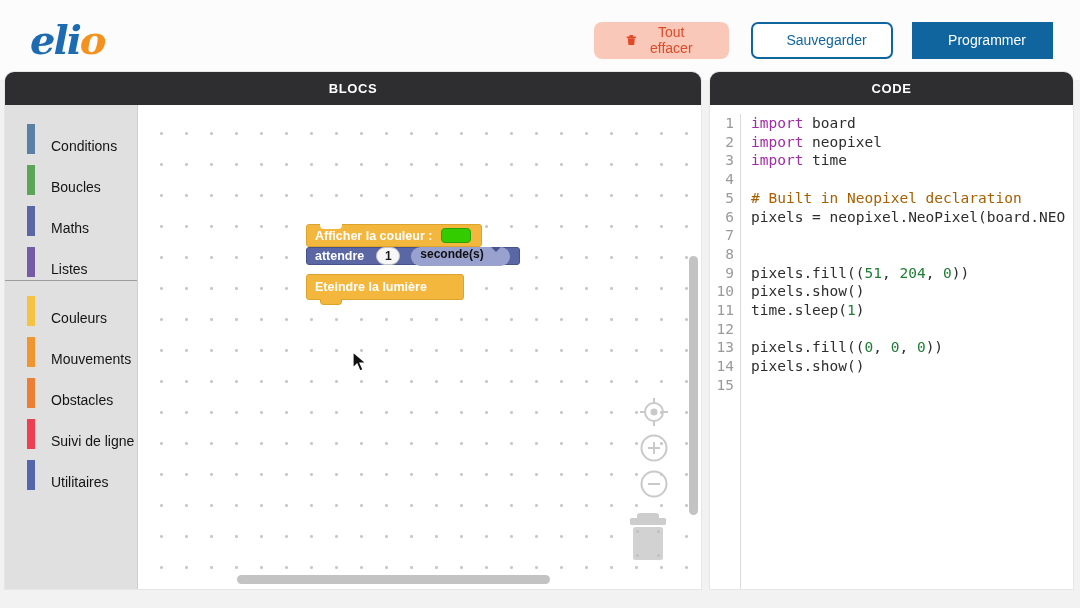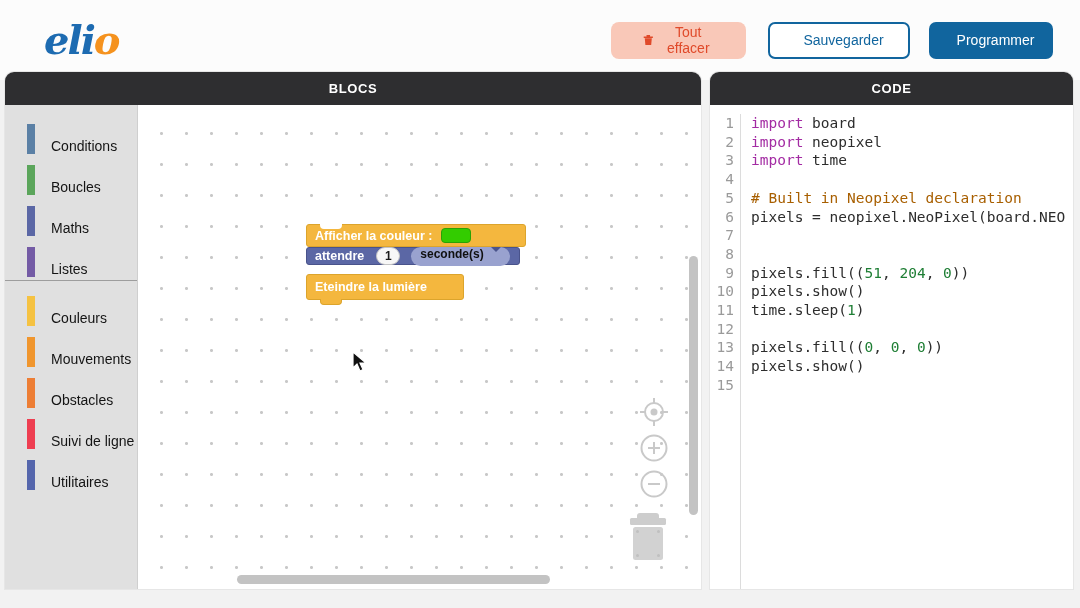--- a/index.html
+++ b/index.html
@@ -1,31 +1,31 @@
 <!DOCTYPE html>
 <html><head>
 <meta charset="utf-8">
 <style>
   * { margin:0; padding:0; box-sizing:border-box; }
   html,body { width:1080px; height:608px; overflow:hidden; }
   body { font-family:"Liberation Sans", sans-serif; background:#f2f2f2; position:relative; }
 
   
   .topbar { position:absolute; left:0; top:0; width:1080px; height:80px; background:#fcfcfc; display:flex; align-items:center; }
-  .logo { margin-left:44px; font-family:"DejaVu Serif", serif; font-style:italic; font-weight:bold; font-size:40px; letter-spacing:-2px; line-height:1; user-select:none; }
+  .logo { margin-left:30px; font-family:"DejaVu Serif", serif; font-style:italic; font-weight:bold; font-size:40px; letter-spacing:-2px; line-height:1; user-select:none; }
   .logo .blue { color:#1d6bb1; }
   .logo .orange { color:#f5921e; }
   .btn-row { margin-left:auto; display:flex; align-items:center; margin-right:27px; }
   .btn { height:37px; border-radius:8px; display:flex; align-items:center; justify-content:center; font-size:14px; cursor:pointer; border:none; padding:0 32px; font-family:"Liberation Sans",sans-serif; }
   .btn svg { margin-right:9px; }
   .btn-clear { background:#f9c8b8; color:#e04a2a; width:135px; margin-right:22px; font-weight:500; }
   .btn-outline { background:#ffffff; color:#11659e; border:2px solid #11659e; border-radius:7px; font-weight:500; }
   .btn-import { width:114px; margin-right:20px; }
   .btn-save { width:142px; margin-right:19px; }
-  .btn-program { background:#11659e; color:#ffffff; width:124px; border-radius:7px; font-weight:500; }
+  .btn-program { background:#11659e; color:#ffffff; width:141px; border-radius:0; font-weight:500; }
 
   
   .panel { position:absolute; top:72px; height:517px; border-radius:9px 9px 0 0; overflow:hidden; background:#ffffff; box-shadow:0 0 0 1px #e6e6e6; }
   .panel-head { height:33px; background:#2e2e30; color:#fff; font-weight:bold; font-size:13px; letter-spacing:.6px; display:flex; align-items:center; justify-content:center; }
   .blocs-panel { left:5px; width:696px; }
   .code-panel { left:710px; width:363px; }
   .panel-body { display:flex; height:484px; }
 
   
   .toolbox { width:133px; background:#e0e0e0; border-right:1px solid #cfcfcf; padding-top:8px; flex:none; }
@@ -36,21 +36,21 @@
 
   
   .canvas { flex:1; position:relative; background:#ffffff;
     background-image: radial-gradient(#c8c8c8 1.1px, transparent 1.6px);
     background-size:25px 31px; background-position:11px 13px; overflow:hidden; }
 
   
   .blk { position:absolute; display:flex; align-items:center; color:#fff; font-weight:bold; font-size:12.5px; border-radius:3px; }
   .blk-yellow { background:#f4b73e; border:1px solid #dca42c; }
   .blk-indigo { background:#5b67a5; border:1px solid #49538b; }
-  .blk1 { left:168px; top:119px; width:220px; height:23px; }
+  .blk1 { left:168px; top:119px; width:176px; height:23px; }
   .blk2 { left:168px; top:142px; width:214px; height:18px; z-index:2; }
   .blk3 { left:168px; top:169px; width:158px; height:26px; }
   .blk-label { margin-left:8px; white-space:nowrap; }
   .notch-cut { position:absolute; left:13px; top:-1px; width:22px; height:5px; background:#ffffff; border-radius:0 0 4px 4px; }
   .tab-bump { position:absolute; left:13px; bottom:-6px; width:22px; height:6px; background:#f4b73e; border:1px solid #dca42c; border-top:none; border-radius:0 0 4px 4px; }
   .color-swatch { width:30px; height:15px; background:#33cc00; border:1px solid #2aa105; border-radius:4px; margin-left:9px; }
   .num-field { background:#f7f7f7; color:#1a1a1a; border:1px solid #c3c3c3; border-radius:9px; height:18px; min-width:24px; padding:0 6px; display:flex; align-items:center; justify-content:center; font-size:12px; font-weight:bold; margin-left:12px; }
   .dd-field { background:#99a2cf; color:#101010; border-radius:10px; height:19px; padding:0 9px; display:flex; align-items:flex-start; font-size:12px; font-weight:bold; margin-left:11px; }
   .dd-arrow { width:0; height:0; border-left:5px solid transparent; border-right:5px solid transparent; border-top:5px solid #4a548c; margin-left:7px; }
 

